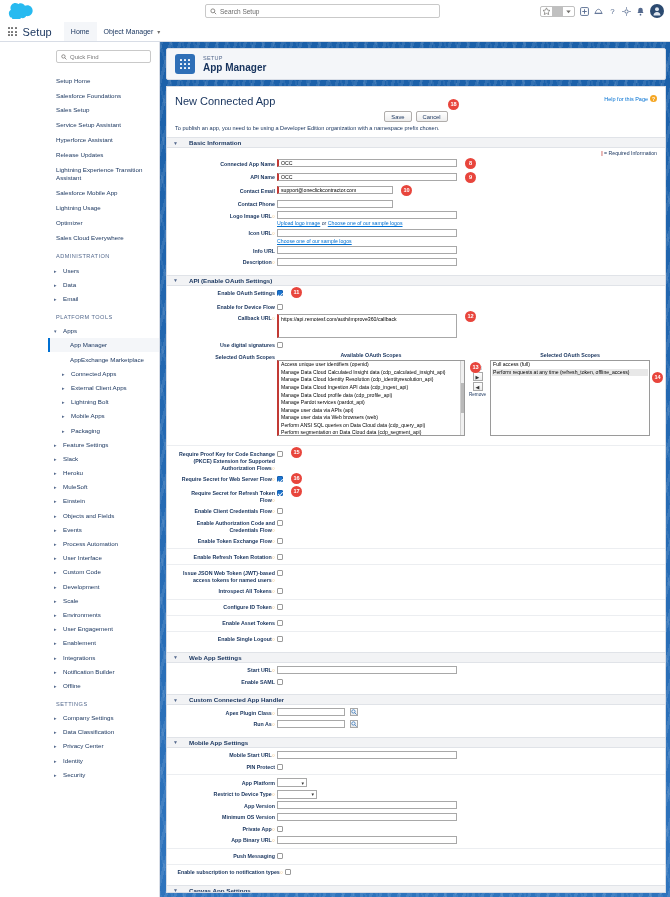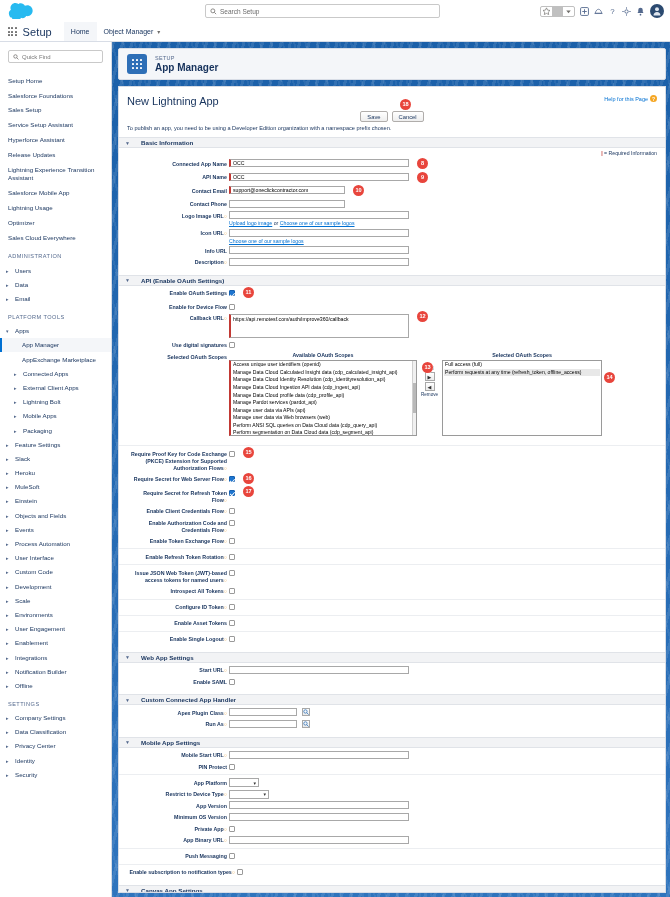--- a/index.html
+++ b/index.html
@@ -96,20 +96,21 @@
     white-space: nowrap;
   }
   .setup-tab.active { background: #f4f6f9; }
   .setup-tab .chev { margin-left: 4px; font-size:6px; color:#706e6b;}
 
   
   .app-body {
     display: flex;
     height: calc(897px - 42px);
     background: #ffffff;
+    margin-left: 48px;
   }
 
   
   .sidebar {
     width: 112px;
     flex: 0 0 112px;
     background: #ffffff;
     border-right: 1px solid #d8dde6;
     padding-top: 8px;
     overflow: hidden;
@@ -690,21 +691,21 @@
     </div>
 
     <div class="content-card">
       <div class="content-inner">
 
         <div class="help-link">
           <span>Help for this Page</span>
           <span class="help-q">?</span>
         </div>
 
-        <div class="page-title">New Lightning App</div>
+        <div class="page-title">New Connected App</div>
 
         <div class="btn-row" style="position:relative;">
           <div class="badge" style="left:273px; top:-12px;">18</div>
           <button class="sf-btn">Save</button>
           <button class="sf-btn">Cancel</button>
         </div>
 
         <div class="note-line">To publish an app, you need to be using a Developer Edition organization with a namespace prefix chosen.</div>
 
         <div class="sec-header">

